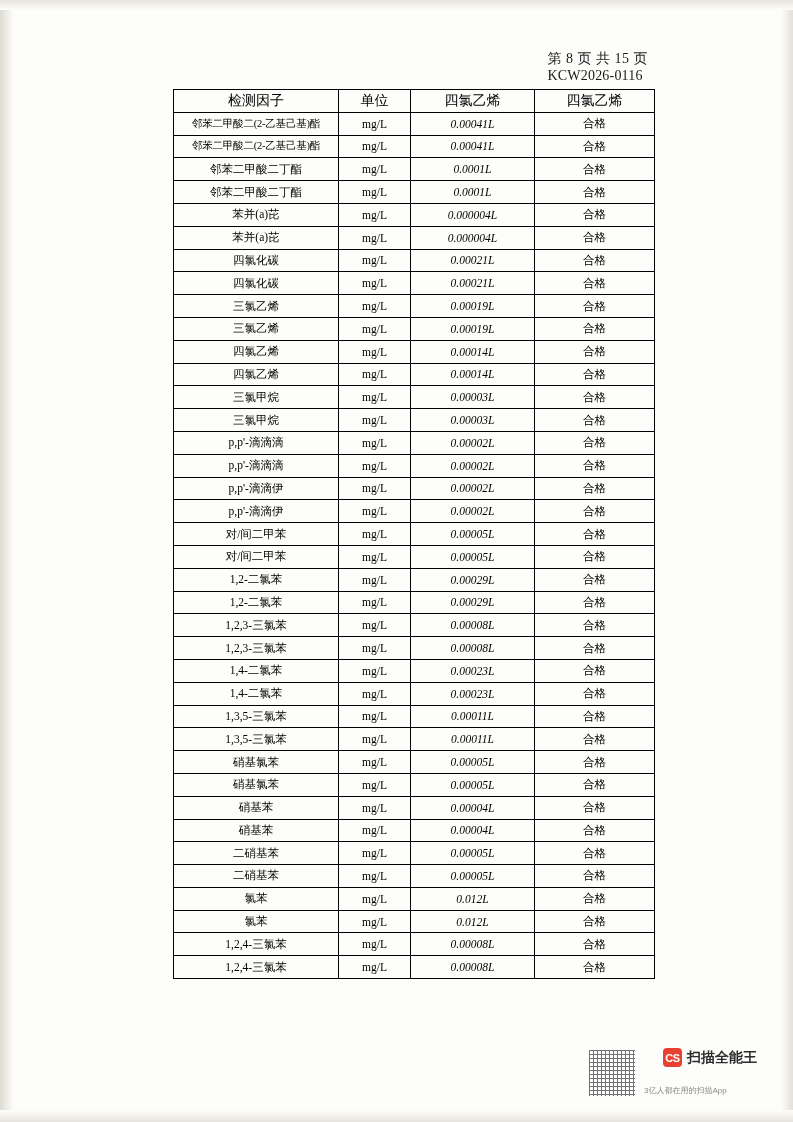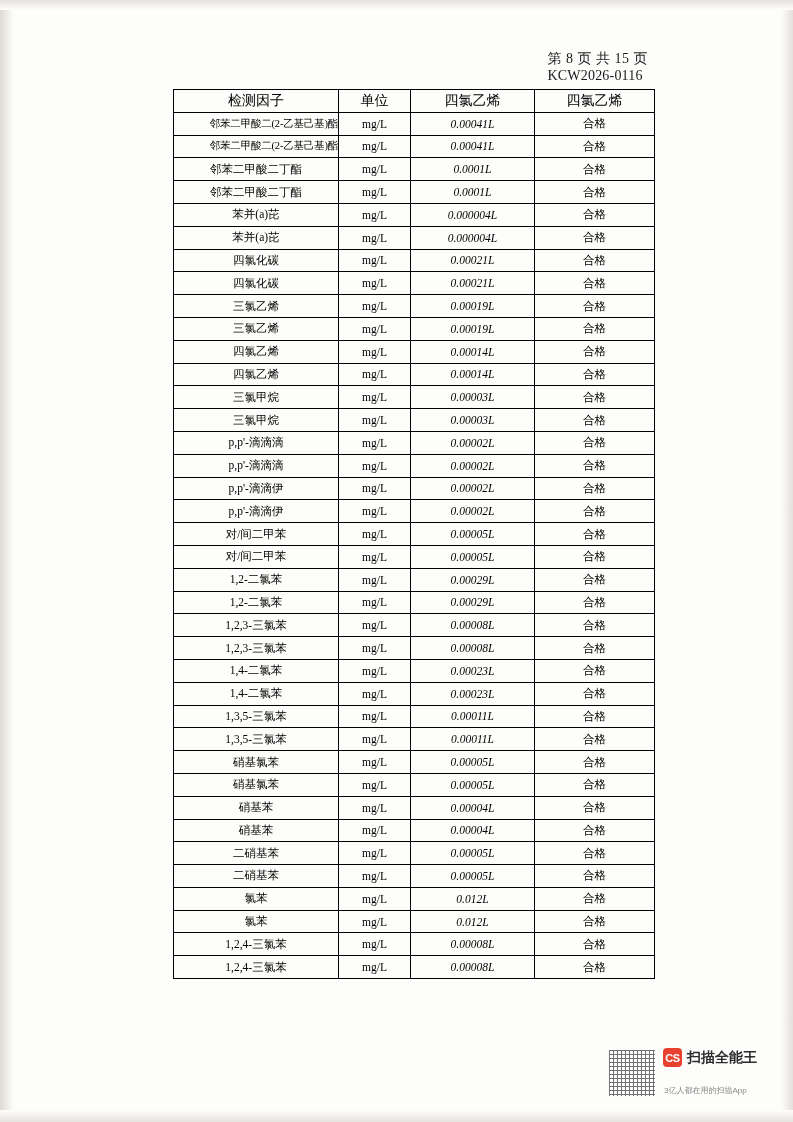--- a/index.html
+++ b/index.html
@@ -107,21 +107,20 @@
     font-style: italic;
   }
   td.pass {
     font-family: "Liberation Serif", serif;
     font-size: 12px;
     margin-top: 18px;
   }
   td.factor.small {
     font-size: 10.5px;
     letter-spacing: -0.2px;
-    text-align: right;
   }
 
   
   .footer-mark {
     position: absolute;
     right: 36px;
     bottom: 26px;
     display: flex;
     align-items: flex-end;
     gap: 8px;
@@ -138,20 +137,21 @@
   }
   .cs-block {
     display: flex;
     flex-direction: column;
     align-items: flex-start;
   }
   .cs-row {
     display: flex;
     align-items: center;
     gap: 5px;
+    margin-left: 20px;
   }
   .cs-logo {
     width: 19px;
     height: 19px;
     border-radius: 4px;
     background: #e8412f;
     color: #fff;
     font-size: 11px;
     font-family: "Liberation Sans", sans-serif;
     font-weight: bold;

